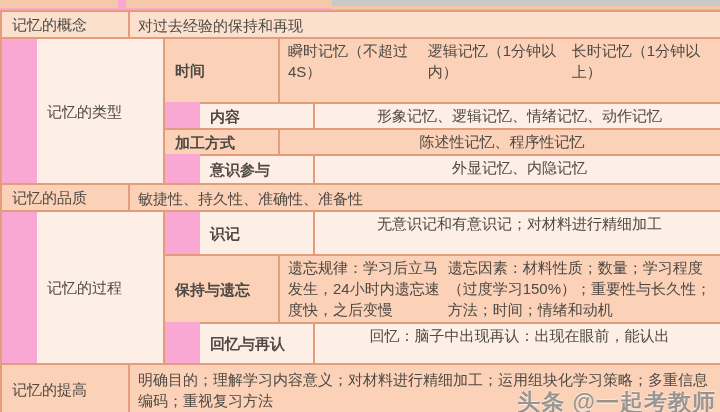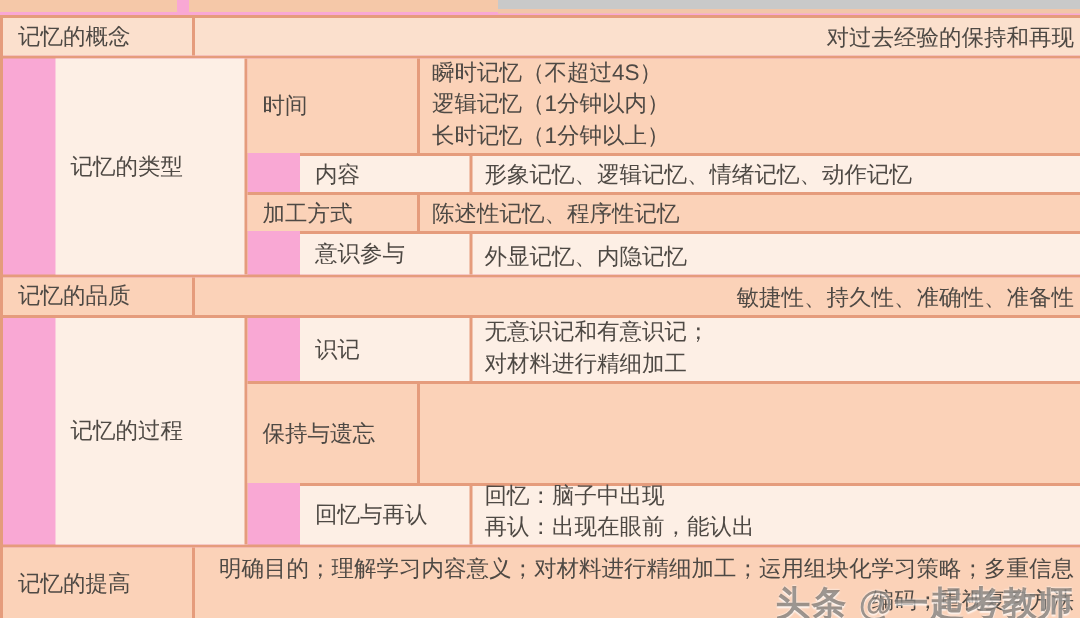--- a/index.html
+++ b/index.html
@@ -26,26 +26,26 @@
   .row + .row{border-top:2px solid #e59c7c;}
   .c1{
     width:116px;border-right:2px solid #e59c7c;flex:none;
     display:flex;align-items:center;padding-left:10px;box-sizing:content-box;
   }
   .subcol{flex:1;display:flex;flex-direction:column;min-width:0;}
   .subrow{display:flex;box-sizing:border-box;}
   .subrow + .subrow{border-top:2px solid #e59c7c;}
   .c2{
     width:103px;border-right:2px solid #e59c7c;flex:none;
-    display:flex;align-items:center;padding-left:10px;
+    display:flex;align-items:center;padding-left:10px;font-weight:bold;
   }
-  .c3{flex:1;display:flex;flex-direction:column;justify-content:flex-end;
+  .c3{flex:1;display:flex;flex-direction:row;justify-content:center;
       padding:1px 4px 1px 8px;min-width:0;}
   .cspan{flex:1;display:flex;flex-direction:column;justify-content:center;
-      padding:3px 4px 1px 8px;min-width:0;text-align:right;}
+      padding:3px 4px 1px 8px;min-width:0;}
   .line{white-space:normal;}
 
   
   .shade-mid{background:#fbe0cd;}
   .shade-dark{background:#fbd2b8;}
   .shade-light{background:#fdefe5;margin-left:35px;}
 
   
   .watermark{
     position:absolute;right:4px;top:392px;
@@ -138,20 +138,24 @@
           </div>
           <div class="c3">
             <div class="line">无意识记和有意识记；</div>
             <div class="line">对材料进行精细加工</div>
           </div>
         </div>
         <div class="subrow shade-dark" style="height:68px">
           <div class="c2">
             <span>保持与遗忘</span>
           </div>
+          <div class="c3">
+            <div class="line">遗忘规律：学习后立马发生，24小时内遗忘速度快，之后变慢</div>
+            <div class="line">遗忘因素：材料性质；数量；学习程度（过度学习150%）；重要性与长久性；方法；时间；情绪和动机</div>
+          </div>
         </div>
         <div class="subrow shade-light" style="height:41px">
           <div class="c2">
             <span>回忆与再认</span>
           </div>
           <div class="c3">
             <div class="line">回忆：脑子中出现</div>
             <div class="line">再认：出现在眼前，能认出</div>
           </div>
         </div>

